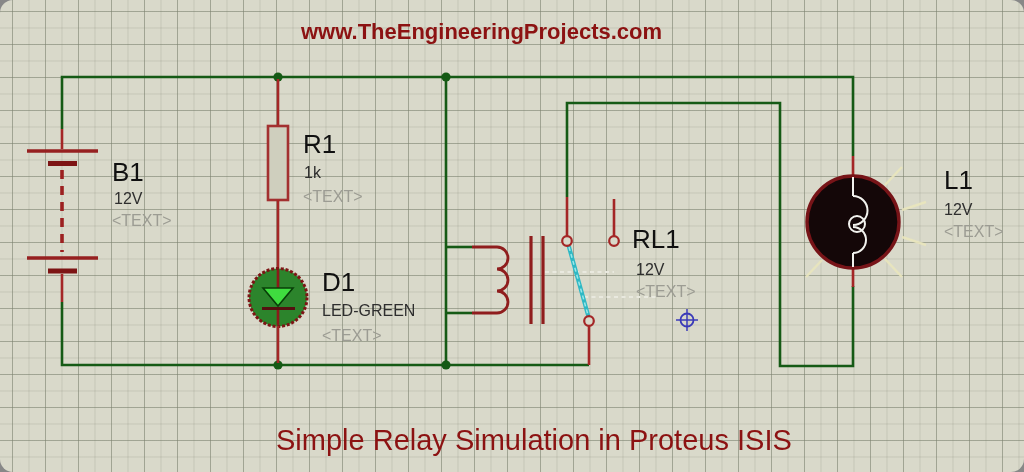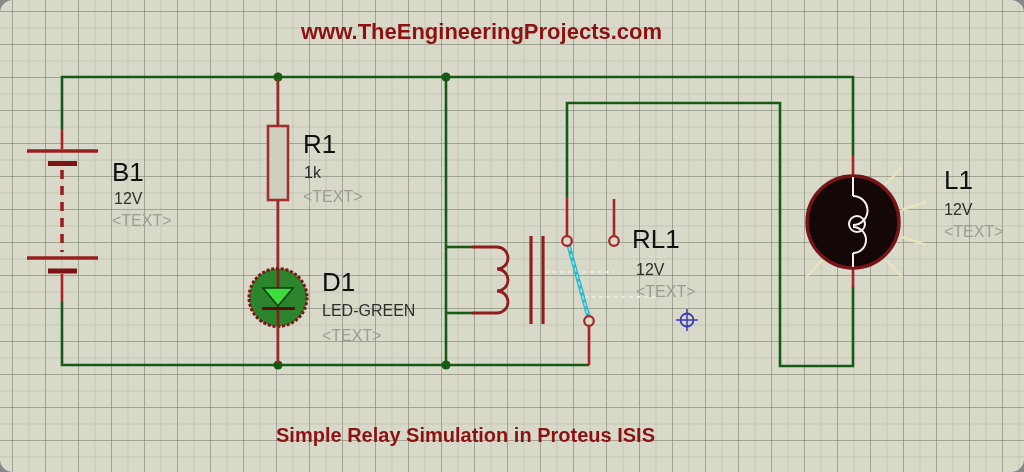--- a/index.html
+++ b/index.html
@@ -15,21 +15,21 @@
     background-position:12px 11px;
     font-family:"Liberation Sans",sans-serif;
     border-radius:13px;
   }
   .watermark{
     position:absolute;left:301px;top:19px;
     font-size:22px;font-weight:bold;color:#8c1212;white-space:nowrap;
   }
   .caption{
     position:absolute;left:276px;top:424px;
-    font-size:20px;font-weight:bold;color:#8c1212;white-space:nowrap;
+    font-size:29px;font-weight:normal;color:#8c1212;white-space:nowrap;
   }
   svg.circuit{position:absolute;left:0;top:0;}
   text{font-family:"Liberation Sans",sans-serif;}
   .ref{font-size:26px;fill:#101010;}
   .val{font-size:16px;fill:#2e2e2e;}
   .ph{font-size:16px;fill:#9c9c93;}
 </style>
 </head>
 <body>
 

